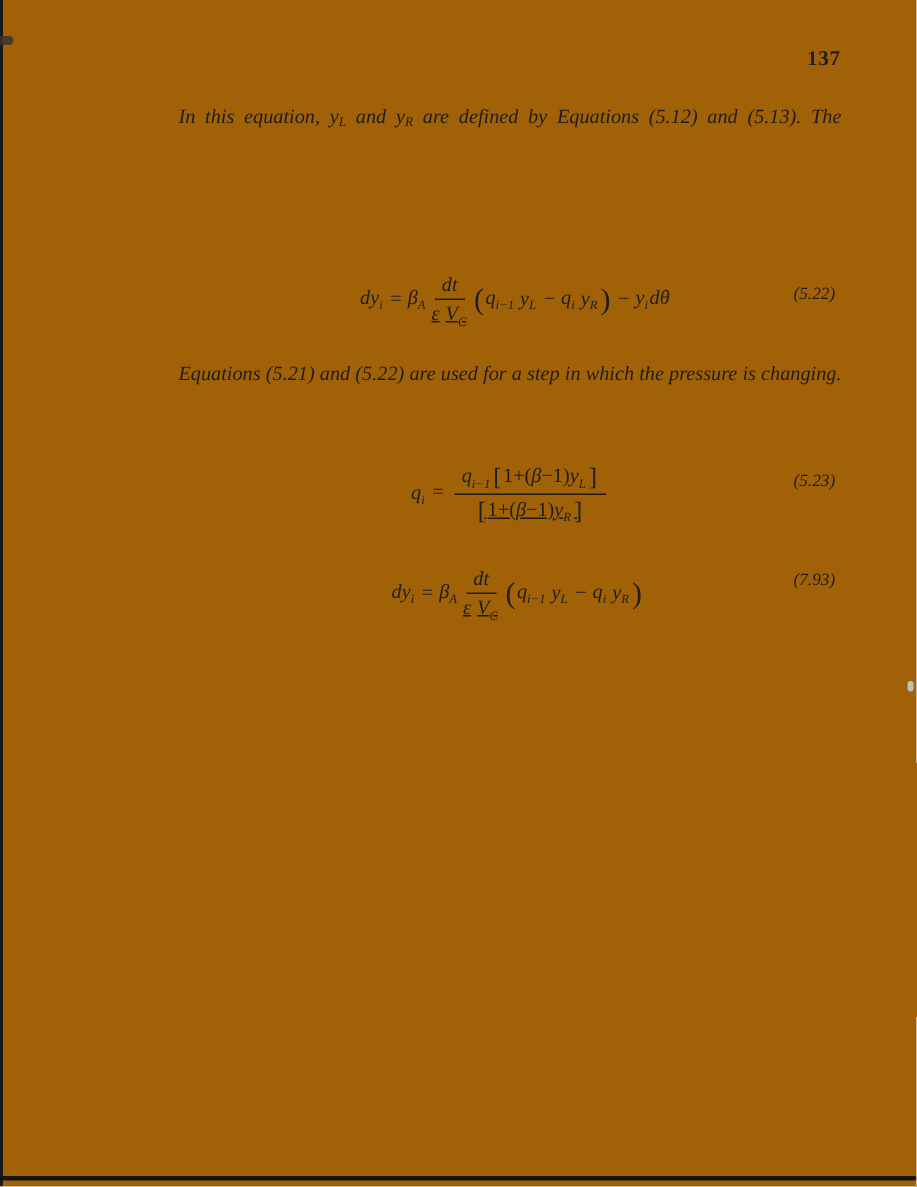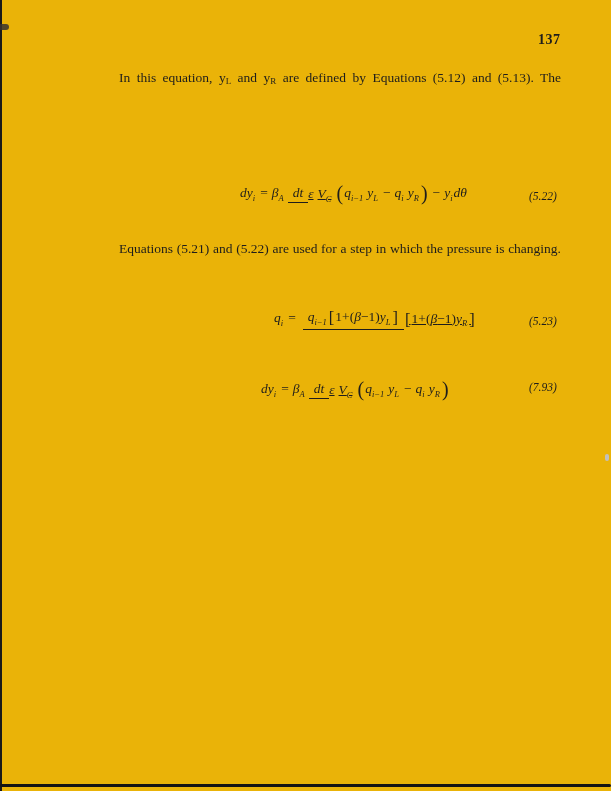--- a/index.html
+++ b/index.html
@@ -1,38 +1,38 @@
 <!DOCTYPE html>
 <html><head>
 <meta charset="utf-8">
 <style>
   html,body{margin:0;padding:0;background:#ffffff;}
   .page{
-    position:relative;width:611px;height:791px;background:#eab308;overflow:hidden;
+    position:relative;width:611px;height:791px;background:#a16207;overflow:hidden;
     font-family:"Liberation Serif","DejaVu Serif",serif;color:#1e1d1c;
   }
   
   .edge-left{position:absolute;left:0;top:0;width:2px;height:791px;background:#1b1a19;}
   .edge-bottom{position:absolute;left:0;top:784px;width:611px;height:3px;background:#151413;border-radius:2px;}
   .smudge-topleft{position:absolute;left:0;top:24px;width:9px;height:6px;background:#38332f;border-radius:0 3px 3px 0;opacity:.85;}
   .speck-right{position:absolute;left:605px;top:454px;width:4px;height:7px;background:#c2c0bd;border-radius:2px;}
   
   .pagenum{position:absolute;left:538px;top:32px;font-size:14px;font-weight:bold;letter-spacing:.5px;}
   
   .para{position:absolute;left:61px;width:500px;margin:0;font-size:13.5px;line-height:29px;}
   .p1{top:63px;}
   .p2{top:234px;}
-  .line{display:block;text-align:justify;text-align-last:justify;height:29px;white-space:normal;}
+  .line{display:block;text-align:justify;text-align-last:justify;height:29px;white-space:normal;font-style:italic;}
   .line.noj{text-align:left;text-align-last:left;}
   .ind{padding-left:58px;}
   .bsub{font-size:9px;vertical-align:-2px;letter-spacing:0;}
   
   .eqrow{position:absolute;left:0;width:611px;height:52px;margin-left:27px;}
   .eq{display:inline-block;font-style:italic;font-size:13.5px;white-space:nowrap;color:#1e1d1c;}
-  .frac{display:inline-flex;align-items:center;vertical-align:middle;margin:0 3px;line-height:1.2;text-align:center;}
+  .frac{display:inline-flex;flex-direction:column;align-items:center;vertical-align:middle;margin:0 3px;line-height:1.2;text-align:center;}
   .num{border-bottom:1px solid #1e1d1c;padding:0 5px 1px 5px;}
   .den{padding-top:1px;text-decoration:underline;}
   .sb{font-size:8.5px;font-style:italic;position:relative;top:3.5px;margin-right:1px;}
   .op{font-style:normal;margin:0 4px;}
   .rm{font-style:normal;}
   .bp{font-style:normal;font-size:20px;font-weight:300;vertical-align:-3px;margin:0 1px;}
   .bb{font-style:normal;font-size:16.5px;font-weight:300;vertical-align:-2px;margin:0 1px;}
   .sp2{margin-left:3px;}
   .gap{display:inline-block;width:4px;}
   .eqlabel{position:absolute;left:502px;font-size:11.5px;font-style:italic;color:#1e1d1c;}

